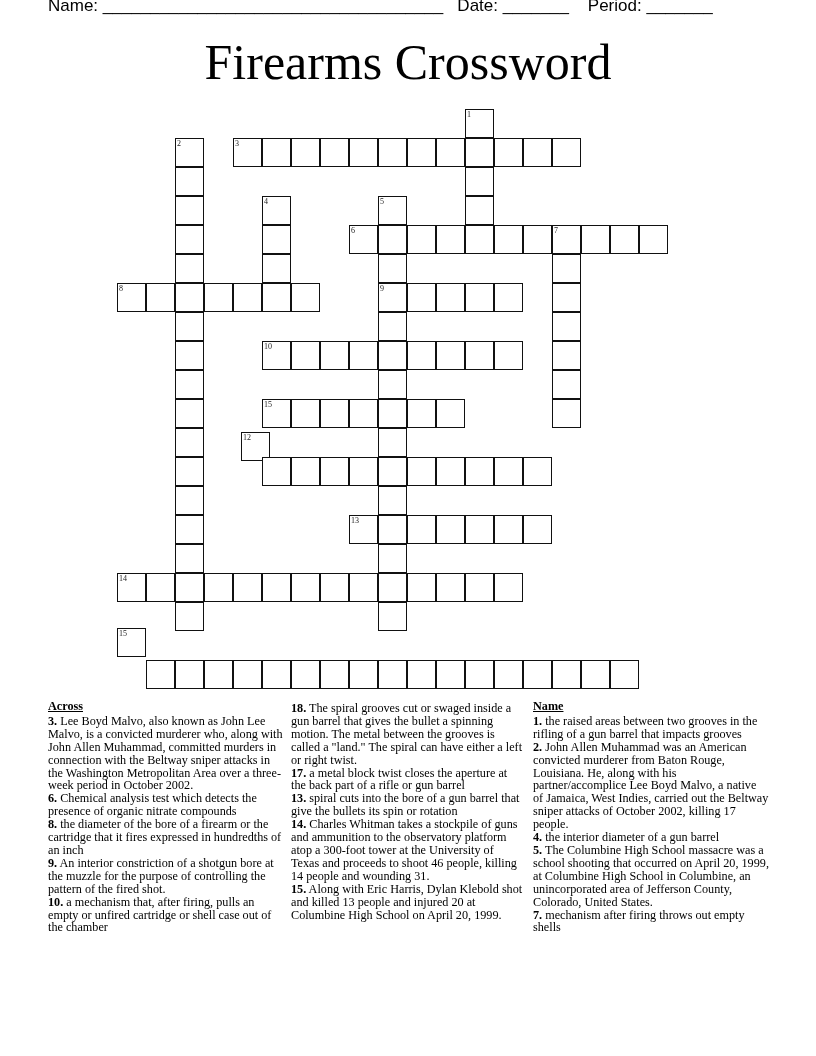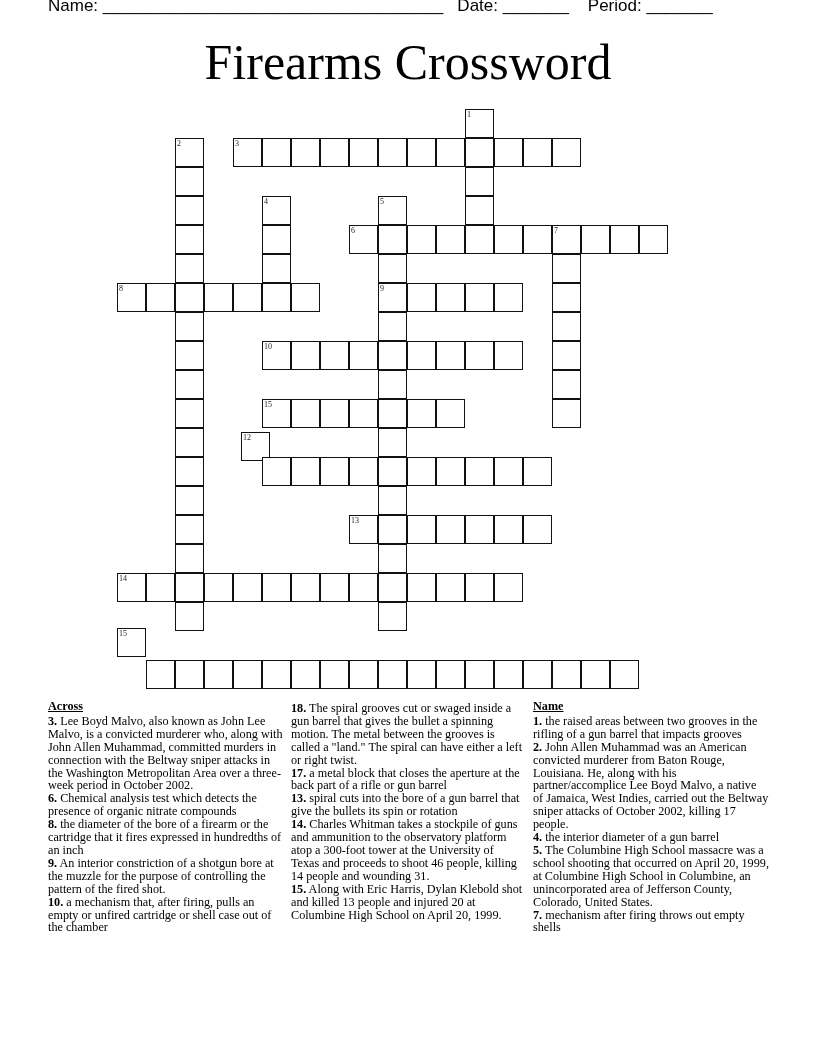--- a/index.html
+++ b/index.html
@@ -199,21 +199,21 @@
       <div class="clue"><b>3.</b> <span>Lee Boyd Malvo, also known as John Lee Malvo, is a convicted murderer who, along with John Allen Muhammad, committed murders in connection with the Beltway sniper attacks in the Washington Metropolitan Area over a three-week period in October 2002.</span></div>
       <div class="clue"><b>6.</b> <span>Chemical analysis test which detects the presence of organic nitrate compounds</span></div>
       <div class="clue"><b>8.</b> <span>the diameter of the bore of a firearm or the cartridge that it fires expressed in hundredths of an inch</span></div>
       <div class="clue"><b>9.</b> <span>An interior constriction of a shotgun bore at the muzzle for the purpose of controlling the pattern of the fired shot.</span></div>
       <div class="clue"><b>10.</b> <span>a mechanism that, after firing, pulls an empty or unfired cartridge or shell case out of the chamber</span></div>
     </div>
 </div>
 <div class="clues col2" style="top:702px;">
   <div id="across-list-2">
       <div class="clue"><b>18.</b> <span>The spiral grooves cut or swaged inside a gun barrel that gives the bullet a spinning motion. The metal between the grooves is called a "land." The spiral can have either a left or right twist.</span></div>
-      <div class="clue"><b>17.</b> <span>a metal block that closes the aperture at the back part of a rifle or gun barrel</span></div>
+      <div class="clue"><b>17.</b> <span>a metal block twist closes the aperture at the back part of a rifle or gun barrel</span></div>
       <div class="clue"><b>13.</b> <span>spiral cuts into the bore of a gun barrel that give the bullets its spin or rotation</span></div>
       <div class="clue"><b>14.</b> <span>Charles Whitman takes a stockpile of guns and ammunition to the observatory platform atop a 300-foot tower at the University of Texas and proceeds to shoot 46 people, killing 14 people and wounding 31.</span></div>
       <div class="clue"><b>15.</b> <span>Along with Eric Harris, Dylan Klebold shot and killed 13 people and injured 20 at Columbine High School on April 20, 1999.</span></div>
     </div>
 </div>
 <div class="clues col3">
   <div class="heading">Name</div>
   <div id="down-list">
       <div class="clue"><b>1.</b> <span>the raised areas between two grooves in the rifling of a gun barrel that impacts grooves</span></div>
       <div class="clue"><b>2.</b> <span>John Allen Muhammad was an American convicted murderer from Baton Rouge, Louisiana. He, along with his partner/accomplice Lee Boyd Malvo, a native of Jamaica, West Indies, carried out the Beltway sniper attacks of October 2002, killing 17 people.</span></div>

